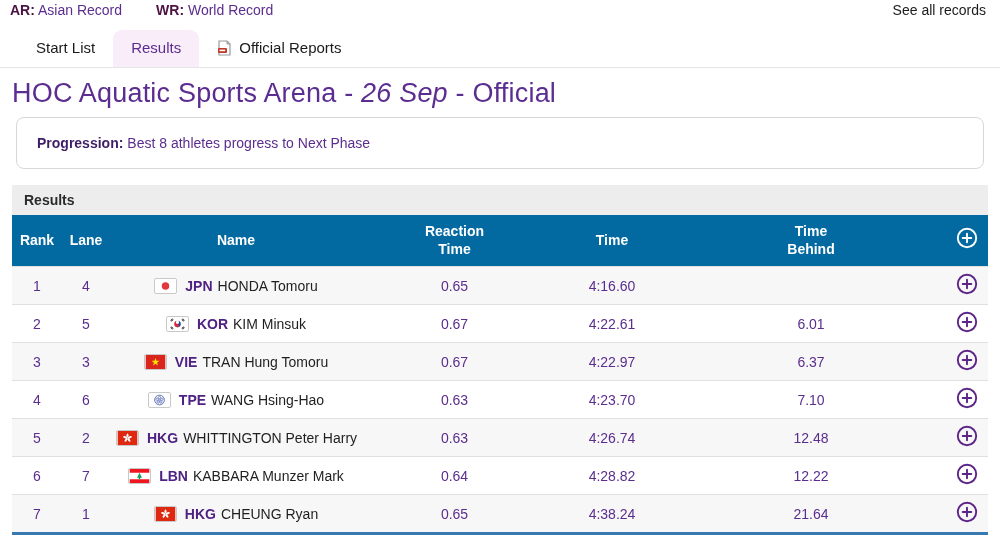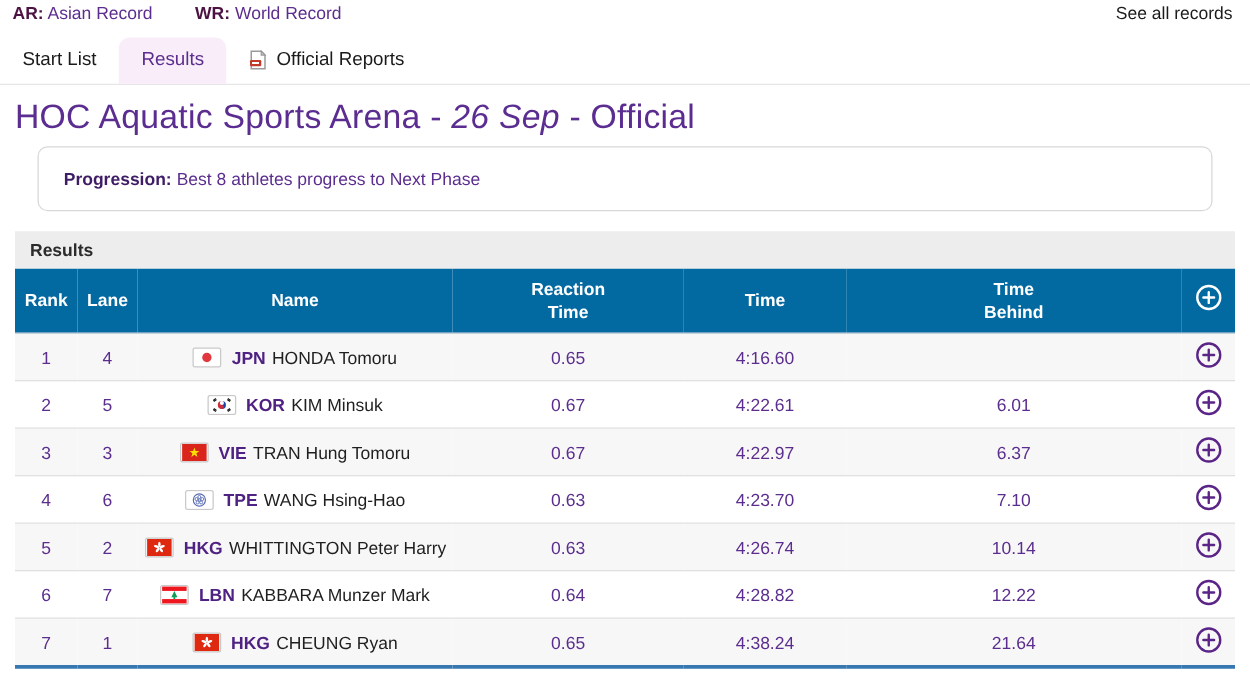--- a/index.html
+++ b/index.html
@@ -6,31 +6,31 @@
   html, body { width: 1000px; height: 544px; background: #ffffff; font-family: "Liberation Sans", sans-serif; }
 
   
   .legend-bar { display: flex; align-items: center; padding: 2px 14px 8px 10px; font-size: 14px; }
   .legend-item { margin-right: 34px; white-space: nowrap; }
   .legend-abbr { font-weight: bold; color: #4c1242; }
   .legend-label { color: #5b2d8e; }
   .see-all { margin-left: auto; color: #1b1b1b; cursor: pointer; text-align: center; }
 
   
-  .tab-bar { display: flex; align-items: flex-end; padding-left: 0; border-bottom: 1px solid #e6e6e6; margin-top: 4px; }
+  .tab-bar { display: flex; align-items: flex-end; padding-left: 18px; border-bottom: 1px solid #e6e6e6; margin-top: 4px; }
   .tab { padding: 9px 18px 11px; font-size: 15px; color: #1a1a1a; cursor: pointer; display: flex; align-items: center; gap: 7px; }
   .tab.active { background: #f8edf8; border-radius: 9px 9px 0 0; color: #5b2d8e; }
   .doc-icon { width: 15px; height: 16px; display: inline-block; }
 
   
   .page-title { margin: 10px 12px 8px; font-size: 27px; font-weight: 400; color: #5c2d91; letter-spacing: 0.2px; }
   .page-title .date { font-style: italic; }
 
   
-  .progression-box { margin: 6px 30px 16px; border: 1px solid #d8d8d8; border-radius: 8px; padding: 17px 20px; font-size: 14px; color: #5b2d8e; }
+  .progression-box { margin: 6px 16px 16px; border: 1px solid #d8d8d8; border-radius: 8px; padding: 17px 20px; font-size: 14px; color: #5b2d8e; }
   .progression-label { font-weight: bold; color: #3f1d66; margin-right: 4px; }
 
   
   .results-bar { margin: 0 12px; background: #ededed; padding: 7px 12px; font-size: 14px; font-weight: bold; color: #2b2b2b; }
 
   
   table { margin: 0 12px; width: 976px; border-collapse: collapse; border-bottom: 3px solid #3878b0; table-layout: fixed; }
   thead tr { background: #0369a1; color: #ffffff; }
   thead th { font-size: 14px; font-weight: bold; padding: 8px 6px; line-height: 1.25; }
   th.col-rank, th.col-lane, td.col-rank, td.col-lane { text-align: center; }
@@ -235,21 +235,21 @@
                 <ellipse cx="10.5" cy="4.9" rx="1.1" ry="2.3"></ellipse>
                 <ellipse cx="10.5" cy="4.9" rx="1.1" ry="2.3" transform="rotate(72 10.5 7.5)"></ellipse>
                 <ellipse cx="10.5" cy="4.9" rx="1.1" ry="2.3" transform="rotate(144 10.5 7.5)"></ellipse>
                 <ellipse cx="10.5" cy="4.9" rx="1.1" ry="2.3" transform="rotate(216 10.5 7.5)"></ellipse>
                 <ellipse cx="10.5" cy="4.9" rx="1.1" ry="2.3" transform="rotate(288 10.5 7.5)"></ellipse>
               </g>
             </svg></span><span class="noc">HKG</span><span>WHITTINGTON Peter Harry</span>
     </td>
     <td class="col-reaction">0.63</td>
     <td class="col-time">4:26.74</td>
-    <td class="col-behind">10.14</td>
+    <td class="col-behind">12.48</td>
     <td class="col-plus">
       <button class="plus-btn">
         <svg viewBox="0 0 22 22" width="22" height="22">
           <circle cx="11" cy="11" r="9.2" fill="none" stroke="currentColor" stroke-width="1.9"></circle>
           <path d="M11 6.7 v8.6 M6.7 11 h8.6" stroke="currentColor" stroke-width="1.9" stroke-linecap="round"></path>
         </svg>
       </button>
     </td>
   </tr>
       <tr>

